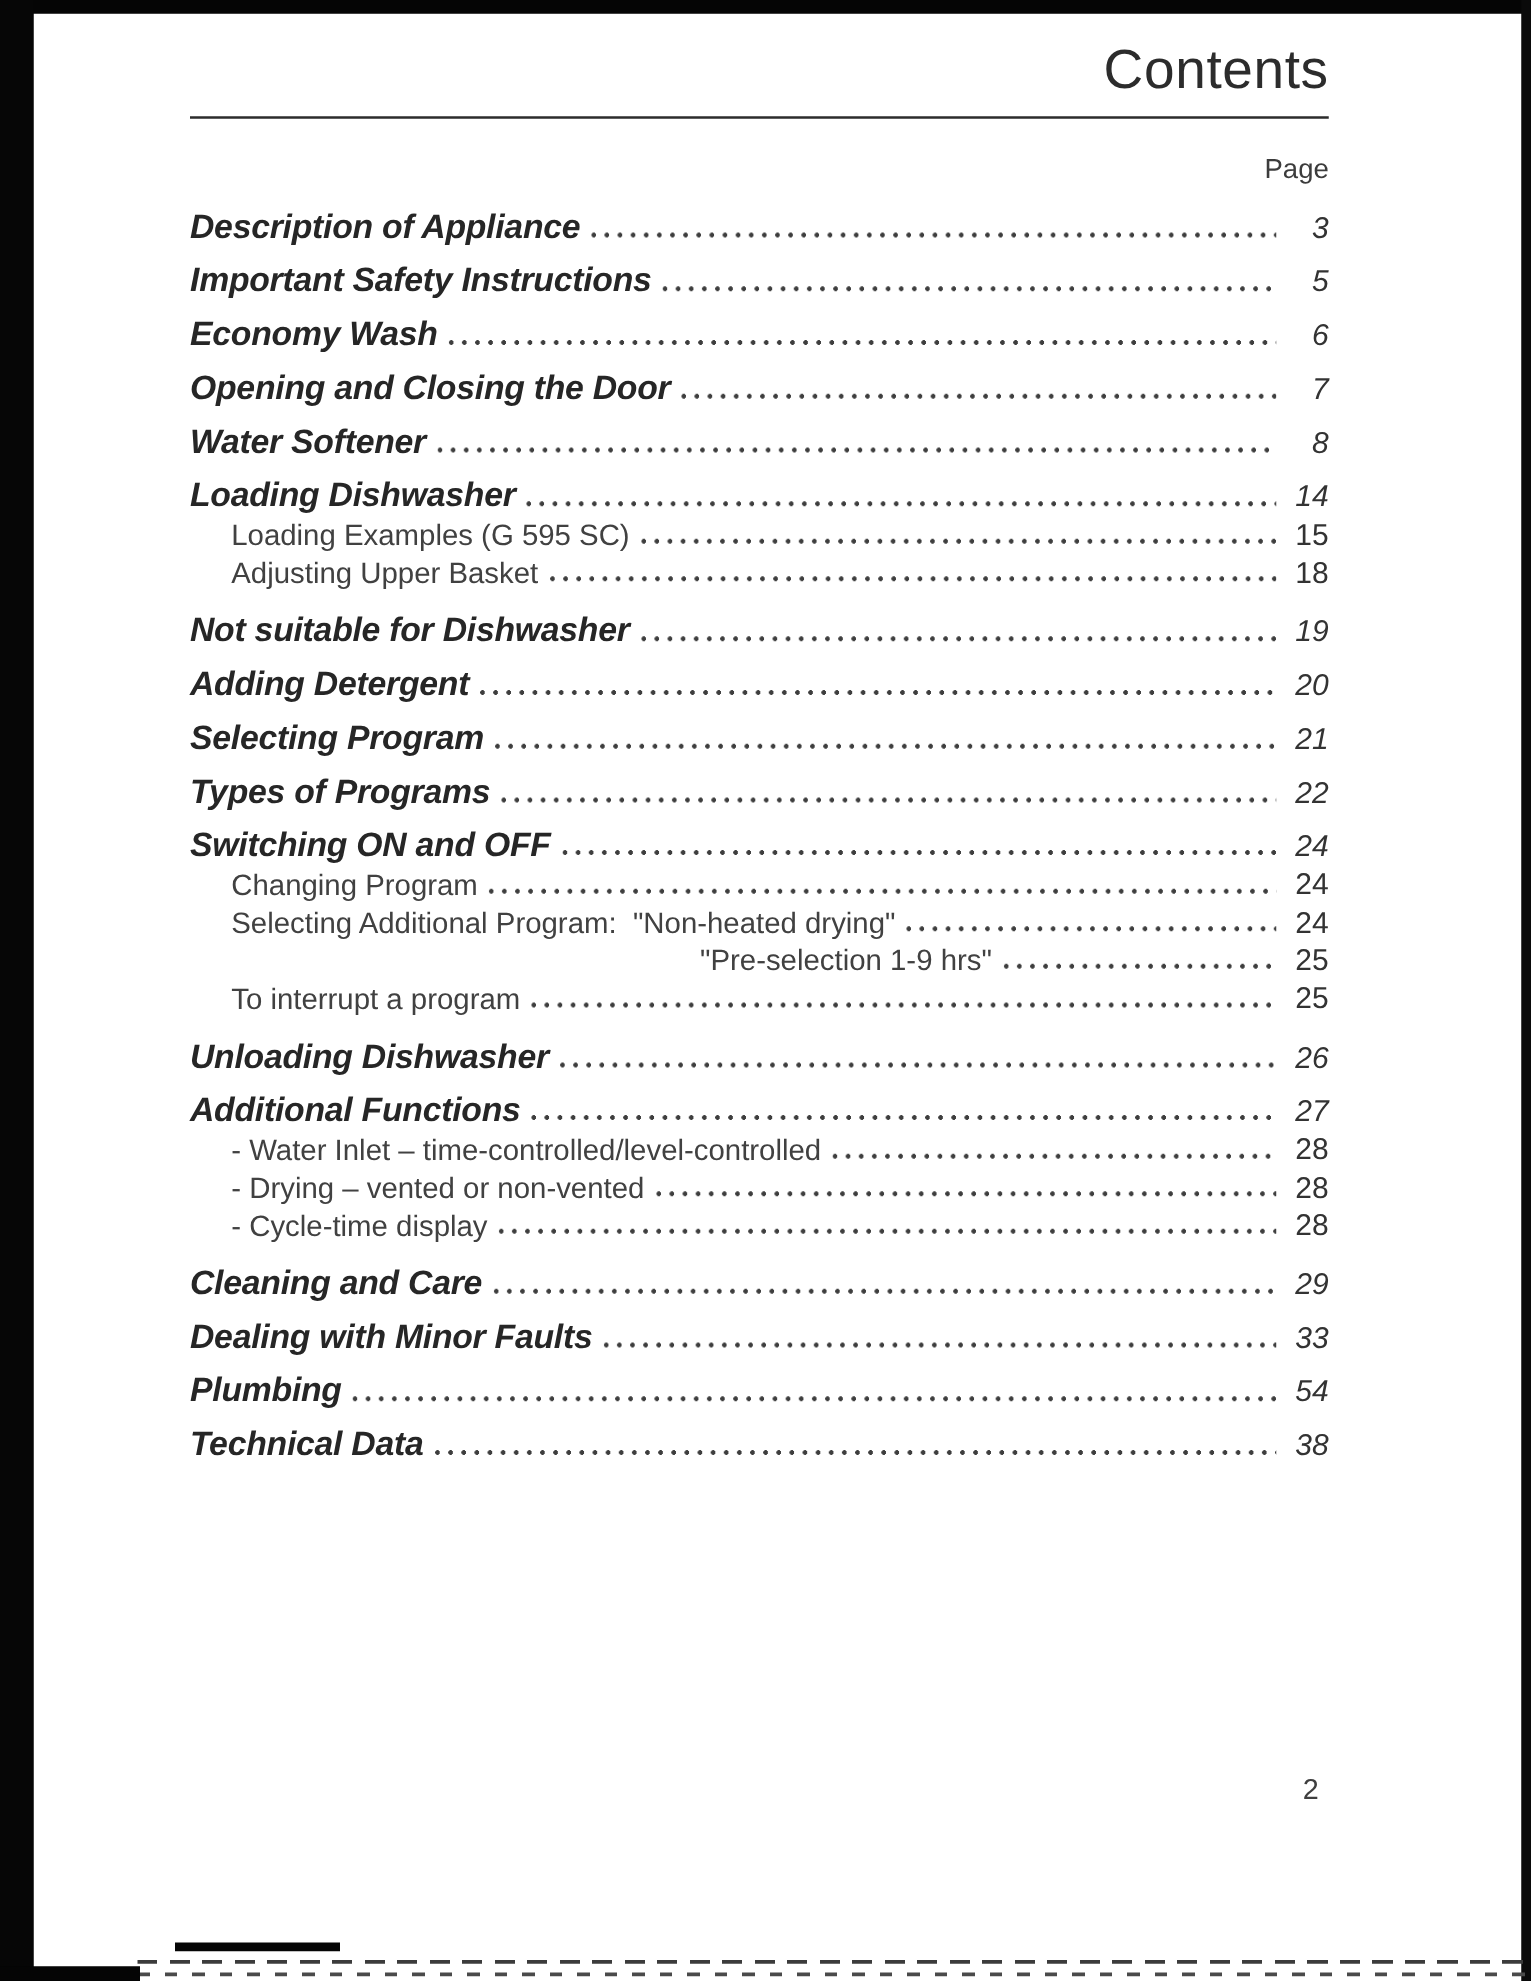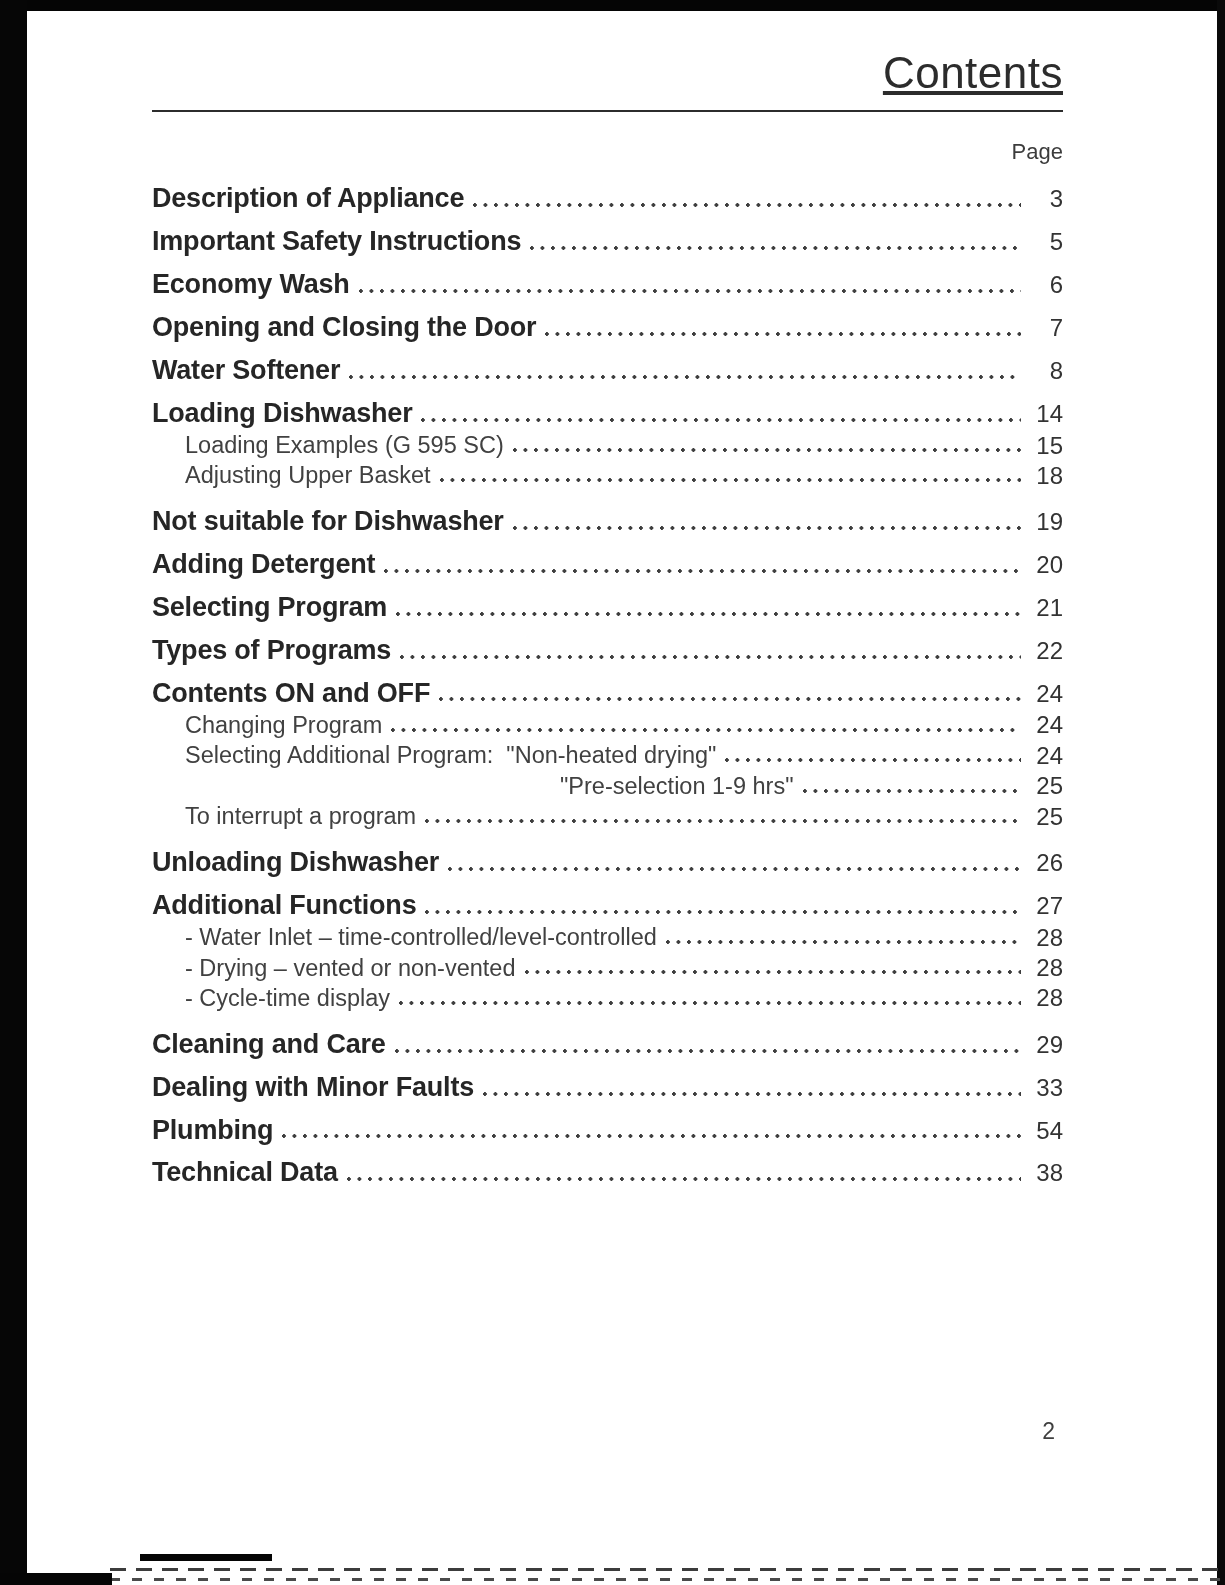--- a/index.html
+++ b/index.html
@@ -43,28 +43,27 @@
   }
 
   
   .content {
     position: absolute;
     left: 152px;
     right: 162px;
     top: 0;
   }
   .doc-title {
-    margin: 49px 0 0 0;
+    margin: 32px 0 0 0;
     text-align: right;
     font-size: 44px;
     font-weight: 400;
     color: #2c2c2c;
     letter-spacing: 0.5px;
     line-height: 1.1;
-    text-decoration: underline;
   }
   .title-rule {
     margin-top: 13px;
     border: none;
     border-top: 2px solid #2c2c2c;
     height: 0;
   }
   .page-col-label {
     margin-top: 27px;
     text-align: right;
@@ -79,20 +78,21 @@
     display: flex;
     align-items: baseline;
     line-height: 1.18;
   }
   .row-bold {
     margin-top: 11px;
     font-size: 27px;
     font-weight: 700;
     letter-spacing: -0.2px;
     color: #262626;
+    font-style: italic;
   }
   .toc .toc-row:first-child { margin-top: 0; }
   .row-sub {
     margin-top: 2px;
     font-size: 23.5px;
     font-weight: 400;
     color: #414141;
   }
   .row-sub + .row-bold { margin-top: 16px; }
 
@@ -201,21 +201,21 @@
         <span class="toc-title">Selecting Program</span>
         <span class="leader"></span>
         <span class="toc-page">21</span>
       </div>
       <div class="toc-row row-bold indent-0">
         <span class="toc-title">Types of Programs</span>
         <span class="leader"></span>
         <span class="toc-page">22</span>
       </div>
       <div class="toc-row row-bold indent-0">
-        <span class="toc-title">Contents ON and OFF</span>
+        <span class="toc-title">Switching ON and OFF</span>
         <span class="leader"></span>
         <span class="toc-page">24</span>
       </div>
       <div class="toc-row row-sub indent-1">
         <span class="toc-title">Changing Program</span>
         <span class="leader"></span>
         <span class="toc-page">24</span>
       </div>
       <div class="toc-row row-sub indent-1">
         <span class="toc-title">Selecting Additional Program:  "Non-heated drying"</span>

